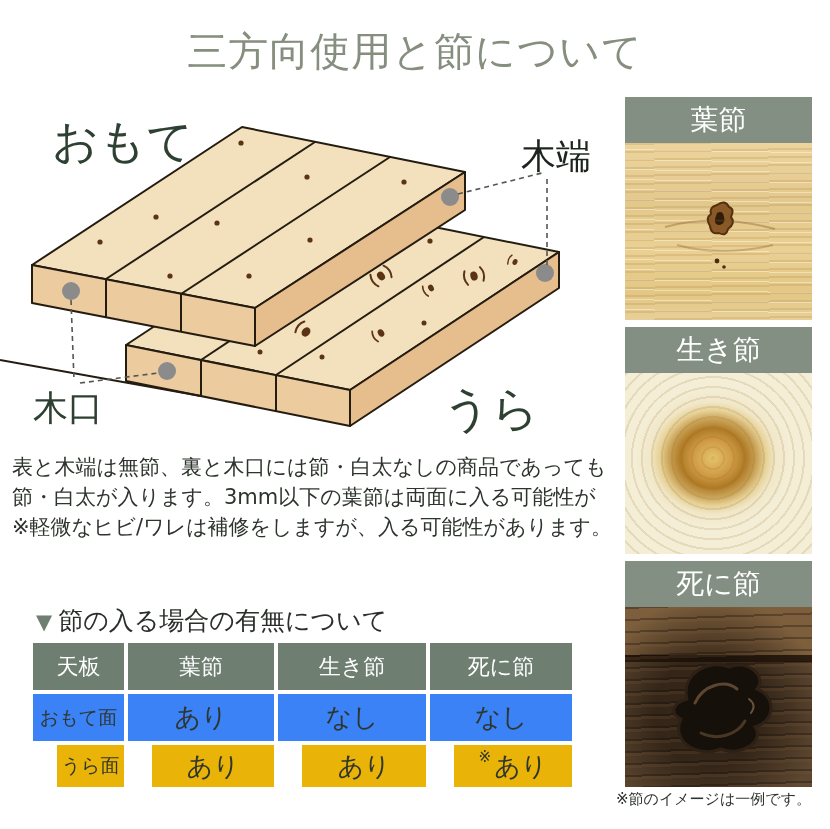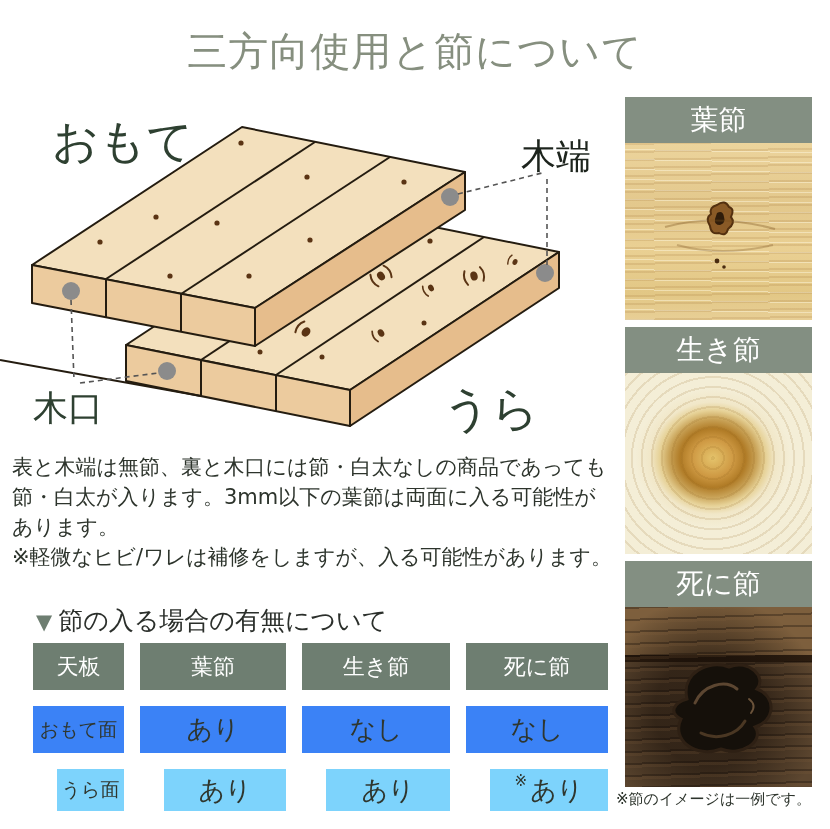--- a/index.html
+++ b/index.html
@@ -17,25 +17,25 @@
   .desc{position:absolute;left:12px;top:452px;width:606px;
         font-size:21px;line-height:30px;color:#2d342c;white-space:nowrap;}
 
   
   .theading{position:absolute;left:36px;top:604px;font-size:25px;color:#2b2f2b;white-space:nowrap;}
   .theading .marker{color:#6e7e71;font-size:21px;margin-right:6px;}
 
   
   .ktable{position:absolute;left:33px;top:643px;display:grid;
           grid-template-columns:91px 146px 148px 142px;
-          grid-template-rows:47px 47px 42px;gap:16px;}
+          grid-template-rows:47px 47px 42px;gap:4px;}
   .kcell{display:flex;align-items:center;justify-content:center;}
   .khead{background:#6e7e71;color:#ffffff;font-size:22px;font-weight:500;}
   .krow1{background:#3b82f6;}
-  .krow2{background:#7dd3fc;margin-left:24px;}
+  .krow2{background:#eab308;margin-left:24px;}
   .klabel{font-size:19px;color:#2f362e;}
   .kval{font-size:26px;color:#2f362e;}
   .knote{font-size:15px;color:#2f362e;position:relative;top:-9px;margin-right:3px;}
 
   .tfoot{position:absolute;left:25px;top:838px;font-size:17px;color:#2d342c;white-space:nowrap;}
 
   
   .panel{position:absolute;left:625px;width:187px;}
   .panel .phead{height:46px;background:#838f82;color:#fff;display:flex;
                 align-items:center;justify-content:center;font-size:28px;font-weight:500;}
@@ -148,21 +148,20 @@
 
     <text x="52" y="62" font-size="46" font-weight="500" fill="#2e4031">おもて</text>
     <text x="521" y="73" font-size="35" font-weight="500" fill="#1d241d">木端</text>
     <text x="33" y="325" font-size="35" font-weight="500" fill="#2e4031">木口</text>
     <text x="443" y="330" font-size="47" font-weight="500" fill="#2e4031">うら</text>
   </svg>
 
   <div class="desc">
     <div>表と木端は無節、裏と木口には節・白太なしの商品であっても</div>
     <div>節・白太が入ります。3mm以下の葉節は両面に入る可能性が</div>
-    <div>あります。</div>
     <div>※軽微なヒビ/ワレは補修をしますが、入る可能性があります。</div>
   </div>
 
   <div class="theading">
     <span class="marker">▼</span><span>節の入る場合の有無について</span>
   </div>
 
   <div class="ktable">
     <div class="kcell khead">天板</div>
     <div class="kcell khead">葉節</div>

